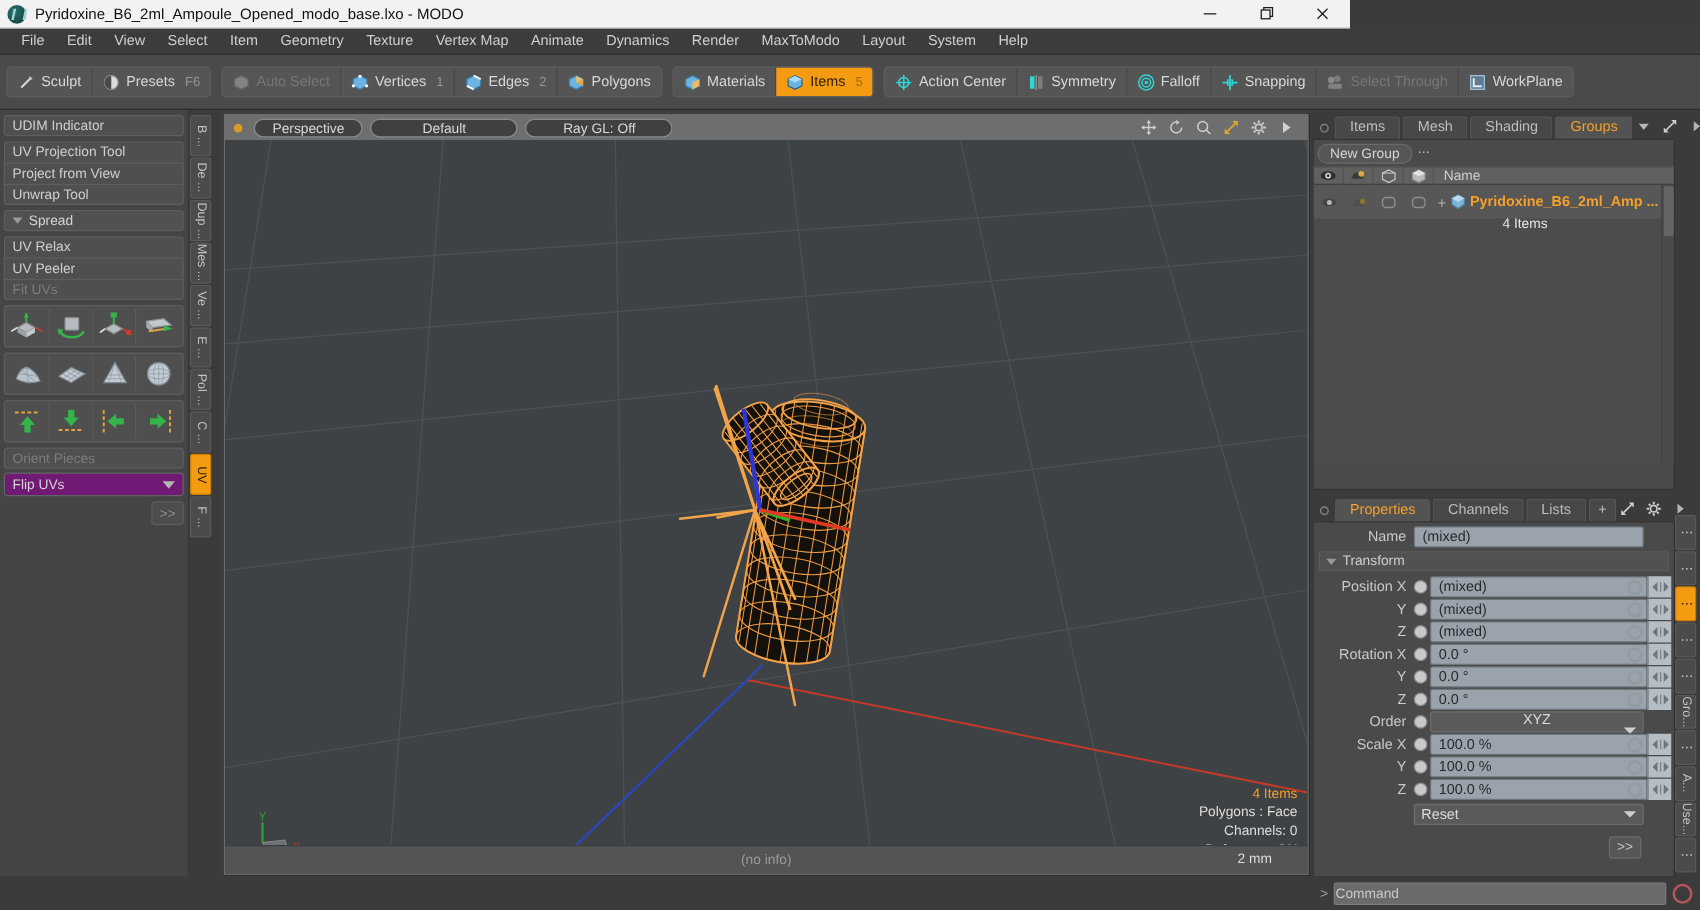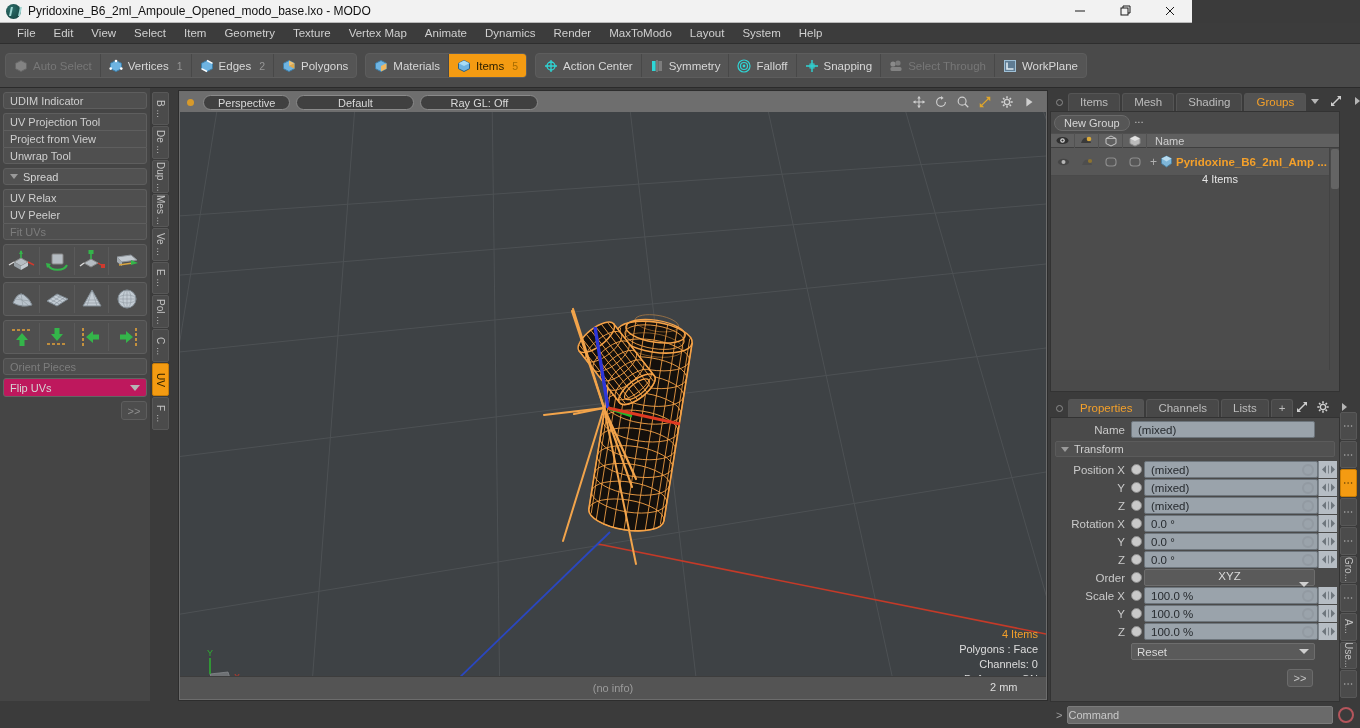--- a/index.html
+++ b/index.html
@@ -8,21 +8,21 @@
     background:#3b3b3b;
     font-family:"Liberation Sans", sans-serif;
     font-size:11px;
     color:#c8c8c8;
     -webkit-font-smoothing:antialiased;
   }
   .app { position:relative; width:1360px; height:728px; background:#3b3b3b; }
 
   
   .titlebar {
-    position:absolute; left:0; top:0; width:1192px; height:23px;
+    position:absolute; left:0; top:0; width:1080px; height:23px;
     background:#f2f2f2; color:#1a1a1a; display:flex; align-items:center;
     border-bottom:1px solid #b9b9b9;
   }
   .title-logo {
     width:15px; height:15px; border-radius:50%;
     background:radial-gradient(circle at 35% 35%, #2c6f6b, #123b39);
     margin-left:6px; margin-right:7px; position:relative; flex:none;
   }
   .title-logo::after{
     content:""; position:absolute; left:4px; top:3px; width:7px; height:9px;
@@ -84,21 +84,21 @@
   .lp-head {
     height:17px; line-height:16px; padding:0 6px; background:#515151;
     border:1px solid #5e5e5e; border-radius:3px; margin-bottom:4px; color:#d4d4d4;
     display:flex; align-items:center; gap:5px;
   }
   .tri { width:0;height:0;border-left:4px solid transparent;border-right:4px solid transparent;border-top:5px solid #9a9a9a; }
   .icon-grid { display:flex; gap:1px; background:#4f4f4f; border:1px solid #5e5e5e; border-radius:3px; padding:2px; margin-bottom:4px;}
   .icon-cell { width:34px; height:28px; background:#4f4f4f; display:flex; align-items:center; justify-content:center; border-right:1px solid #5a5a5a;}
   .icon-cell:last-child{border-right:none;}
   .lp-select {
-    height:19px; background:#be185d; border:1px solid #646464; border-radius:3px;
+    height:19px; background:#701a75; border:1px solid #646464; border-radius:3px;
     display:flex; align-items:center; padding:0 6px; color:#d5d5d5; margin-bottom:4px;
   }
   .lp-select .caret { margin-left:auto; width:0;height:0;border-left:5px solid transparent;border-right:5px solid transparent;border-top:6px solid #b5b5b5; }
   .lp-more {
     width:26px;height:19px; margin-left:auto; background:#4d4d4d; border:1px solid #5e5e5e;
     border-radius:3px; color:#8e8e8e; font-size:11px; display:flex;align-items:center;justify-content:center;
   }
 
   
   .vtabs {
@@ -245,20 +245,37 @@
       <div class="menu-item">Animate</div>
       <div class="menu-item">Dynamics</div>
       <div class="menu-item">Render</div>
       <div class="menu-item">MaxToModo</div>
       <div class="menu-item">Layout</div>
       <div class="menu-item">System</div>
       <div class="menu-item">Help</div>
     </div>
 
   <div class="toolbar">
+    <div class="tb-group">
+      <div class="tb-btn">
+        <svg class="ico" viewBox="0 0 14 14">
+            <line x1="3" y1="11" x2="11" y2="3" stroke="#d9d9d9" stroke-width="1.6"></line>
+            <polygon points="10,2 12,4 11.5,5 9,2.5" fill="#bdbdbd"></polygon>
+          </svg>
+        <span>Sculpt</span>
+      </div>
+      <div class="tb-btn">
+        <svg class="ico" viewBox="0 0 14 14">
+            <circle cx="7" cy="7" r="5.5" fill="#dcdcdc" stroke="#9a9a9a"></circle>
+            <path d="M7 1.5 A5.5 5.5 0 0 0 7 12.5 Z" fill="#4a4a4a"></path>
+          </svg>
+        <span>Presets</span>
+        <span class="num">F6</span>
+      </div>
+    </div>
 
     <div class="tb-group">
       <div class="tb-btn disabled">
         <svg class="ico" viewBox="0 0 14 14">
             <polygon points="7,1.5 12.5,4.3 12.5,9.7 7,12.5 1.5,9.7 1.5,4.3" fill="#838383" stroke="#666"></polygon>
           </svg>
         <span>Auto Select</span>
       </div>
       <div class="tb-btn">
         <svg class="ico" viewBox="0 0 14 14">

